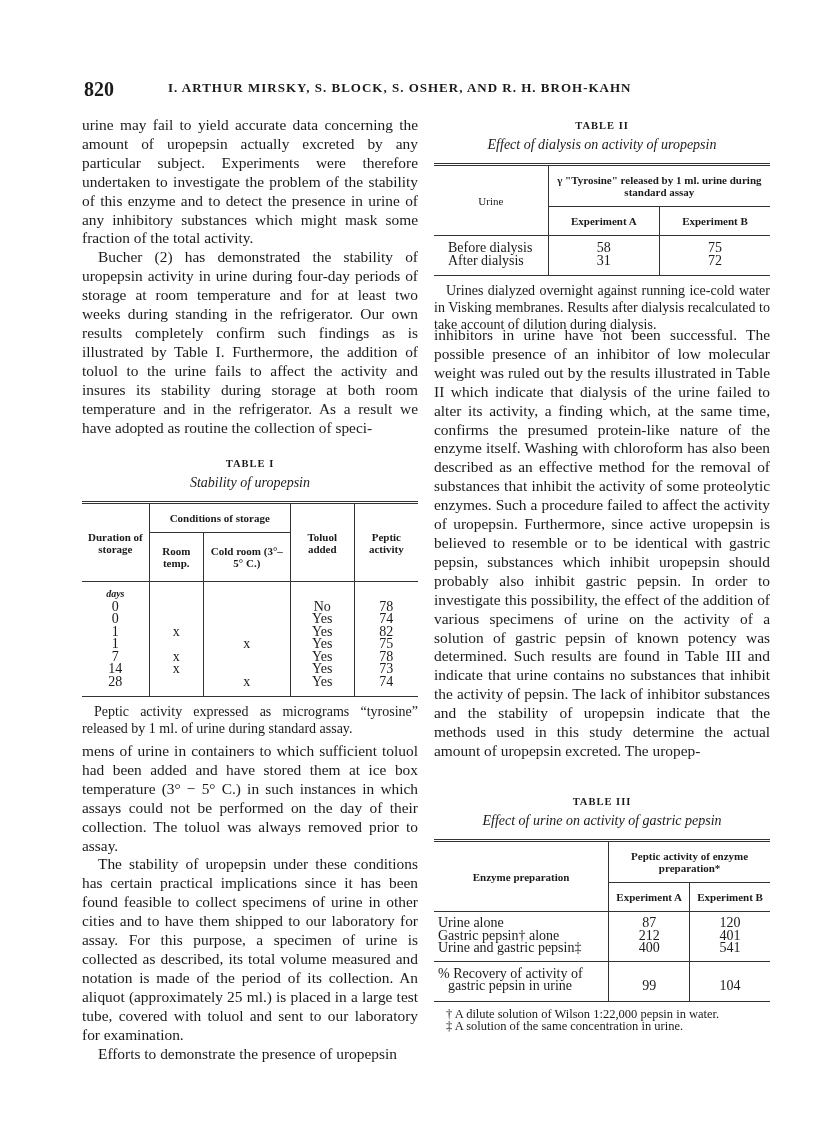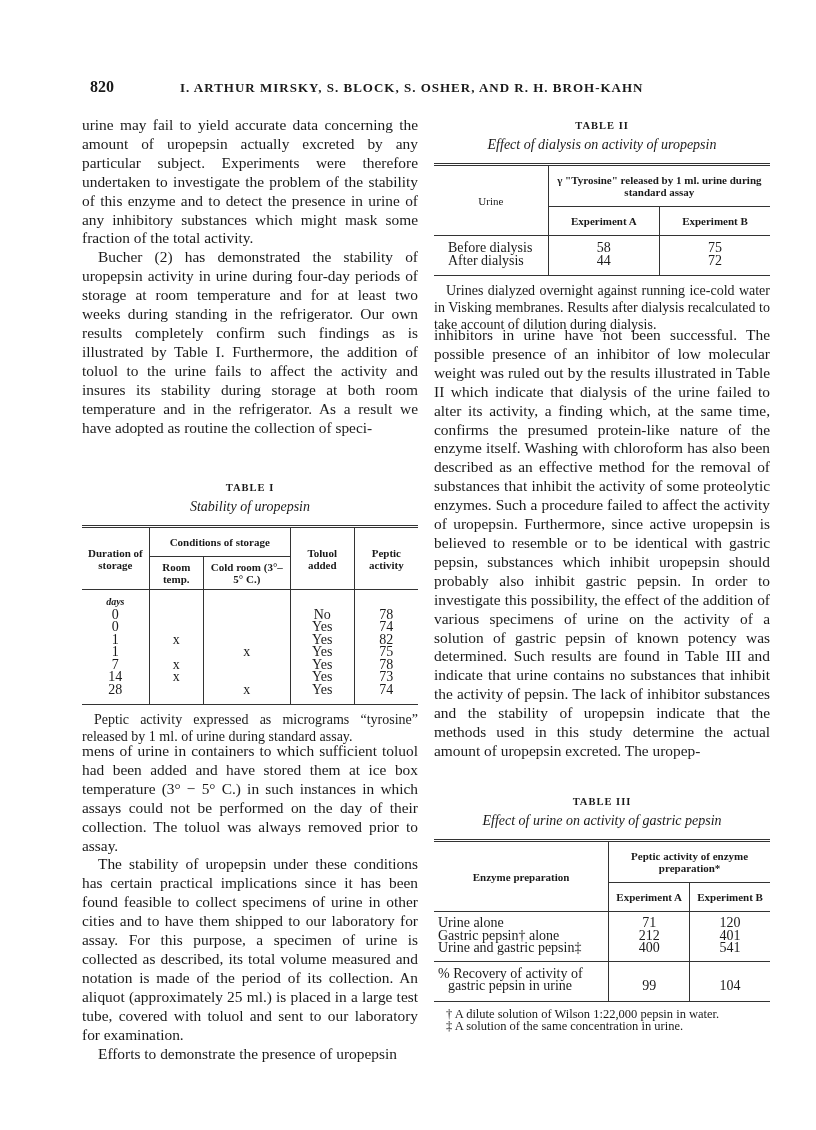--- a/index.html
+++ b/index.html
@@ -1,20 +1,20 @@
 <!DOCTYPE html>
 <html><head>
 <meta charset="utf-8">
 <style>
   html, body { margin: 0; padding: 0; background: #ffffff; }
   body { width: 816px; height: 1130px; position: relative; overflow: hidden;
          font-family: "Liberation Serif", "DejaVu Serif", serif; color: #1a1a1a; }
   .header { position: absolute; top: 78px; left: 80px; width: 690px; height: 20px; }
-  .page-num { position: absolute; left: 10px; top: 0; font-size: 16px; font-weight: bold; text-align: right; }
-  .running-head { position: absolute; left: 100px; top: 2px; font-size: 13px; letter-spacing: 1px; font-weight: bold; }
+  .page-num { position: absolute; left: 4px; top: 0; font-size: 20px; font-weight: bold; text-align: right; }
+  .running-head { position: absolute; left: 88px; top: 2px; font-size: 13px; letter-spacing: 1px; font-weight: bold; }
 
   .col { position: absolute; width: 336px; }
   .col-left { left: 82px; }
   .col-right { left: 434px; }
 
   p.body { margin: 0; font-size: 15.4px; line-height: 18.9px; text-align: justify; }
   p.body.indent { text-indent: 16px; }
 
   .table-label { text-align: center; font-size: 10.5px; font-weight: bold; letter-spacing: 1px; margin: 0; }
   .table-title { text-align: center; font-size: 14px; font-style: italic; margin: 6px 0 10px 0; }
@@ -38,33 +38,33 @@
 <div class="header">
   <span class="page-num">820</span>
   <span class="running-head">I. ARTHUR MIRSKY, S. BLOCK, S. OSHER, AND R. H. BROH-KAHN</span>
 </div>
 
 <div class="col col-left" style="top:116px;">
   <p class="body">urine may fail to yield accurate data concerning the amount of uropepsin actually excreted by any particular subject. Experiments were therefore undertaken to investigate the problem of the stability of this enzyme and to detect the presence in urine of any inhibitory substances which might mask some fraction of the total activity.</p>
   <p class="body indent">Bucher (2) has demonstrated the stability of uropepsin activity in urine during four-day periods of storage at room temperature and for at least two weeks during standing in the refrigerator. Our own results completely confirm such findings as is illustrated by Table I. Furthermore, the addition of toluol to the urine fails to affect the activity and insures its stability during storage at both room temperature and in the refrigerator. As a result we have adopted as routine the collection of speci-</p>
 </div>
 
-<div class="col col-left" style="top:458px;margin-top:24px;">
+<div class="col col-left" style="top:458px;">
   <p class="table-label">TABLE I</p>
   <p class="table-title">Stability of uropepsin</p>
   <table class="data">
     <tbody>
         <tr class="dbl-top">
       <th rowspan="2" style="width:20%;">Duration of storage</th>
       <th colspan="2" class="vr hr" style="padding:8px 16px;">Conditions of storage</th>
       <th rowspan="2" class="vr" style="width:19%;">Toluol added</th>
       <th rowspan="2" class="vr" style="width:19%;">Peptic activity</th>
     </tr>
     <tr class="bot-rule">
-      <th class="vr" style="padding:4px 2px;">Room temp.</th>
+      <th class="vr" style="padding:12px 2px;">Room temp.</th>
       <th class="vr" style="font-weight:bold;">Cold room (3°–5° C.)</th>
     </tr>
     <tr>
       <td class="c days" style="padding-top:6px;">days</td>
       <td class="vr"></td>
           <td class="vr"></td>
           <td class="vr"></td>
           <td class="vr"></td>
     </tr>
     <tr>
@@ -140,21 +140,21 @@
       <th class="vr" style="padding:8px 4px;">Experiment A</th>
       <th class="vr">Experiment B</th>
     </tr>
     <tr>
       <td style="padding-top:6px; padding-left:14px;">Before dialysis</td>
       <td class="vr c" style="padding-top:6px;">58</td>
       <td class="vr c" style="padding-top:6px;">75</td>
     </tr>
     <tr class="bot-rule">
       <td style="padding-bottom:8px; padding-left:14px;">After dialysis</td>
-      <td class="vr c">44</td>
+      <td class="vr c">31</td>
       <td class="vr c">72</td>
     </tr>
   </tbody>
     </table>
   <p class="note indent">Urines dialyzed overnight against running ice-cold water in Visking membranes. Results after dialysis recalculated to take account of dilution during dialysis.</p>
 </div>
 
 <div class="col col-right" style="top:326px;">
   <p class="body">inhibitors in urine have not been successful. The possible presence of an inhibitor of low molecular weight was ruled out by the results illustrated in Table II which indicate that dialysis of the urine failed to alter its activity, a finding which, at the same time, confirms the presumed protein-like nature of the enzyme itself. Washing with chloroform has also been described as an effective method for the removal of substances that inhibit the activity of some proteolytic enzymes. Such a procedure failed to affect the activity of uropepsin. Furthermore, since active uropepsin is believed to resemble or to be identical with gastric pepsin, substances which inhibit uropepsin should probably also inhibit gastric pepsin. In order to investigate this possibility, the effect of the addition of various specimens of urine on the activity of a solution of gastric pepsin of known potency was determined. Such results are found in Table III and indicate that urine contains no substances that inhibit the activity of pepsin. The lack of inhibitor substances and the stability of uropepsin indicate that the methods used in this study determine the actual amount of uropepsin excreted. The uropep-</p>
 </div>
@@ -167,21 +167,21 @@
         <tr class="dbl-top">
       <th rowspan="2" style="width:52%;">Enzyme preparation</th>
       <th colspan="2" class="vr hr" style="padding:8px 4px;">Peptic activity of enzyme preparation*</th>
     </tr>
     <tr class="bot-rule">
       <th class="vr" style="padding:8px 4px;">Experiment A</th>
       <th class="vr">Experiment B</th>
     </tr>
     <tr>
       <td style="padding-top:5px;">Urine alone</td>
-      <td class="vr c" style="padding-top:5px;">71</td>
+      <td class="vr c" style="padding-top:5px;">87</td>
       <td class="vr c" style="padding-top:5px;">120</td>
     </tr>
     <tr>
       <td>Gastric pepsin† alone</td>
       <td class="vr c">212</td>
       <td class="vr c">401</td>
     </tr>
     <tr class="bot-rule">
       <td style="padding-bottom:6px;">Urine and gastric pepsin‡</td>
       <td class="vr c">400</td>

